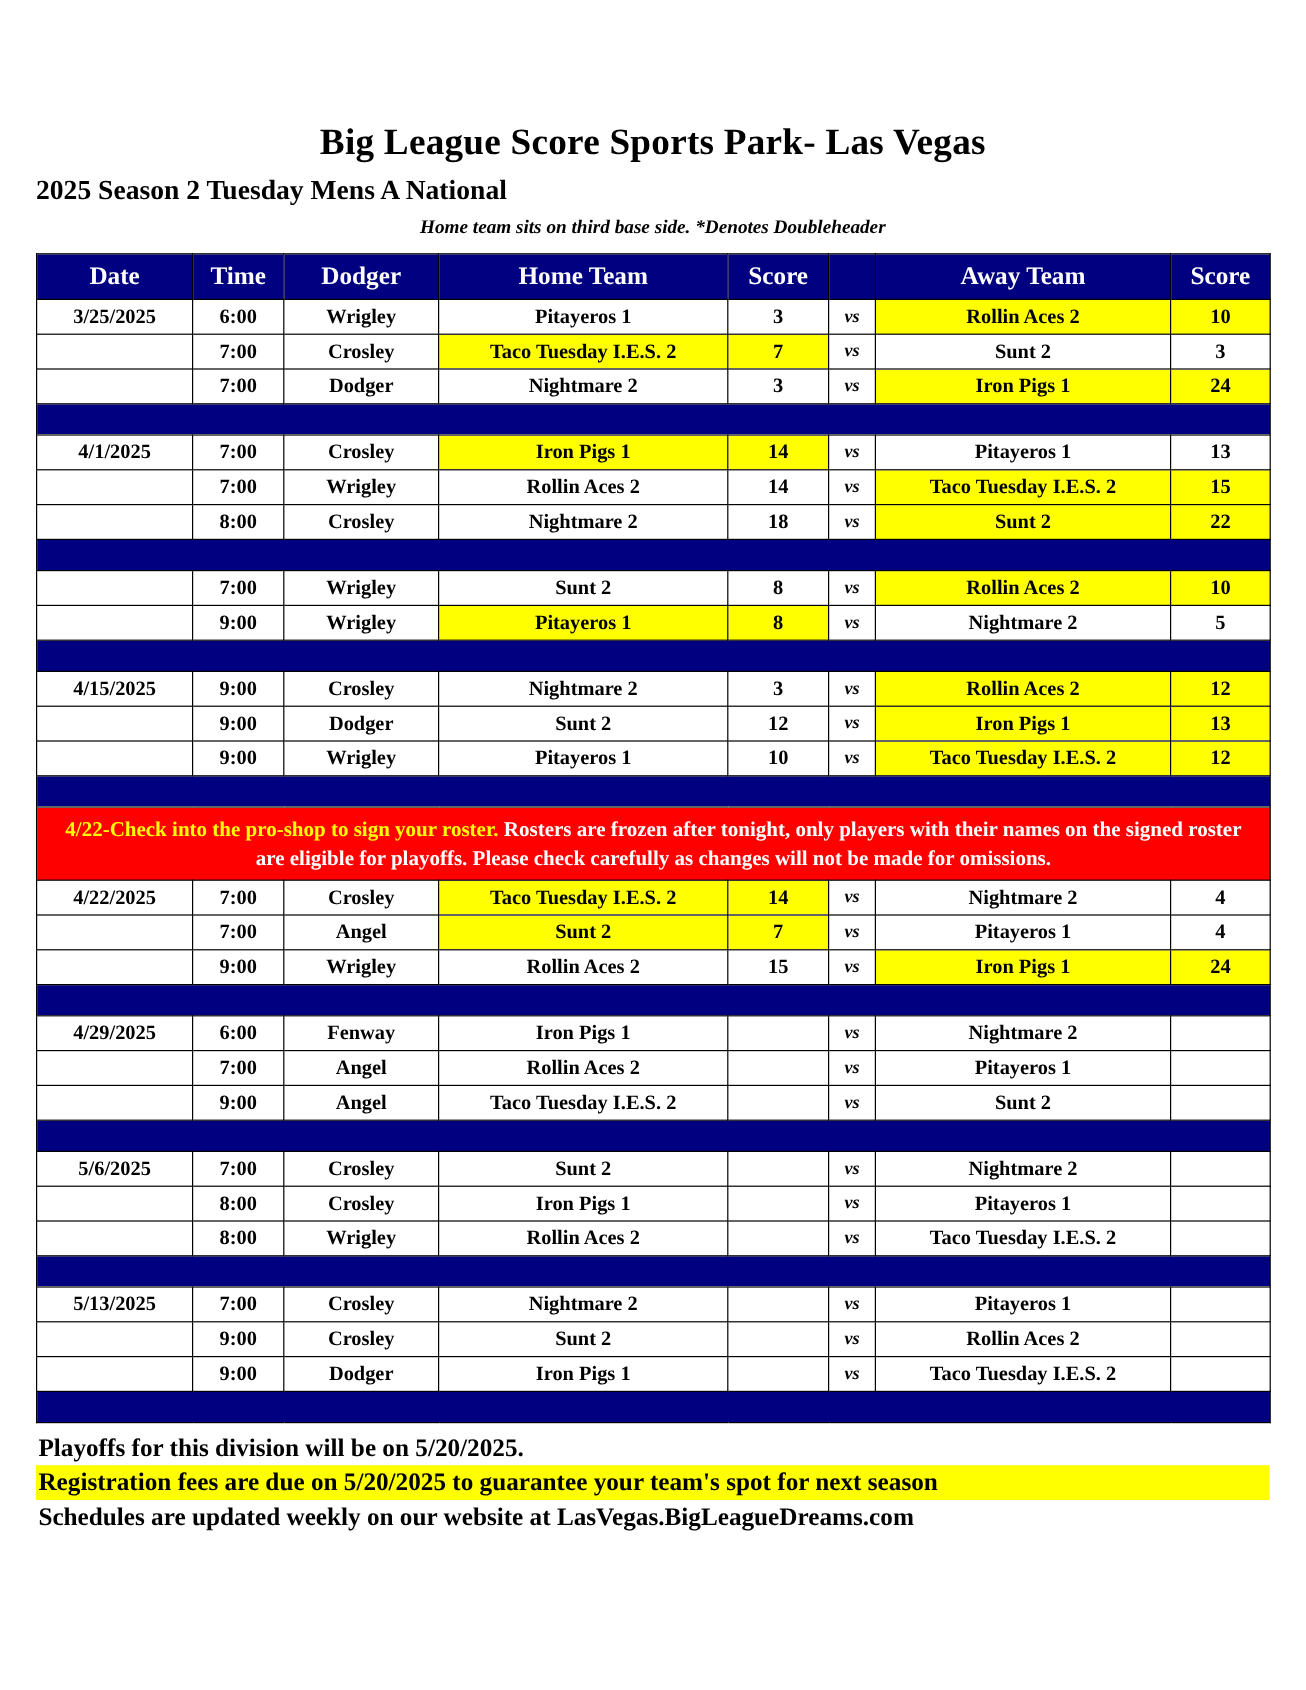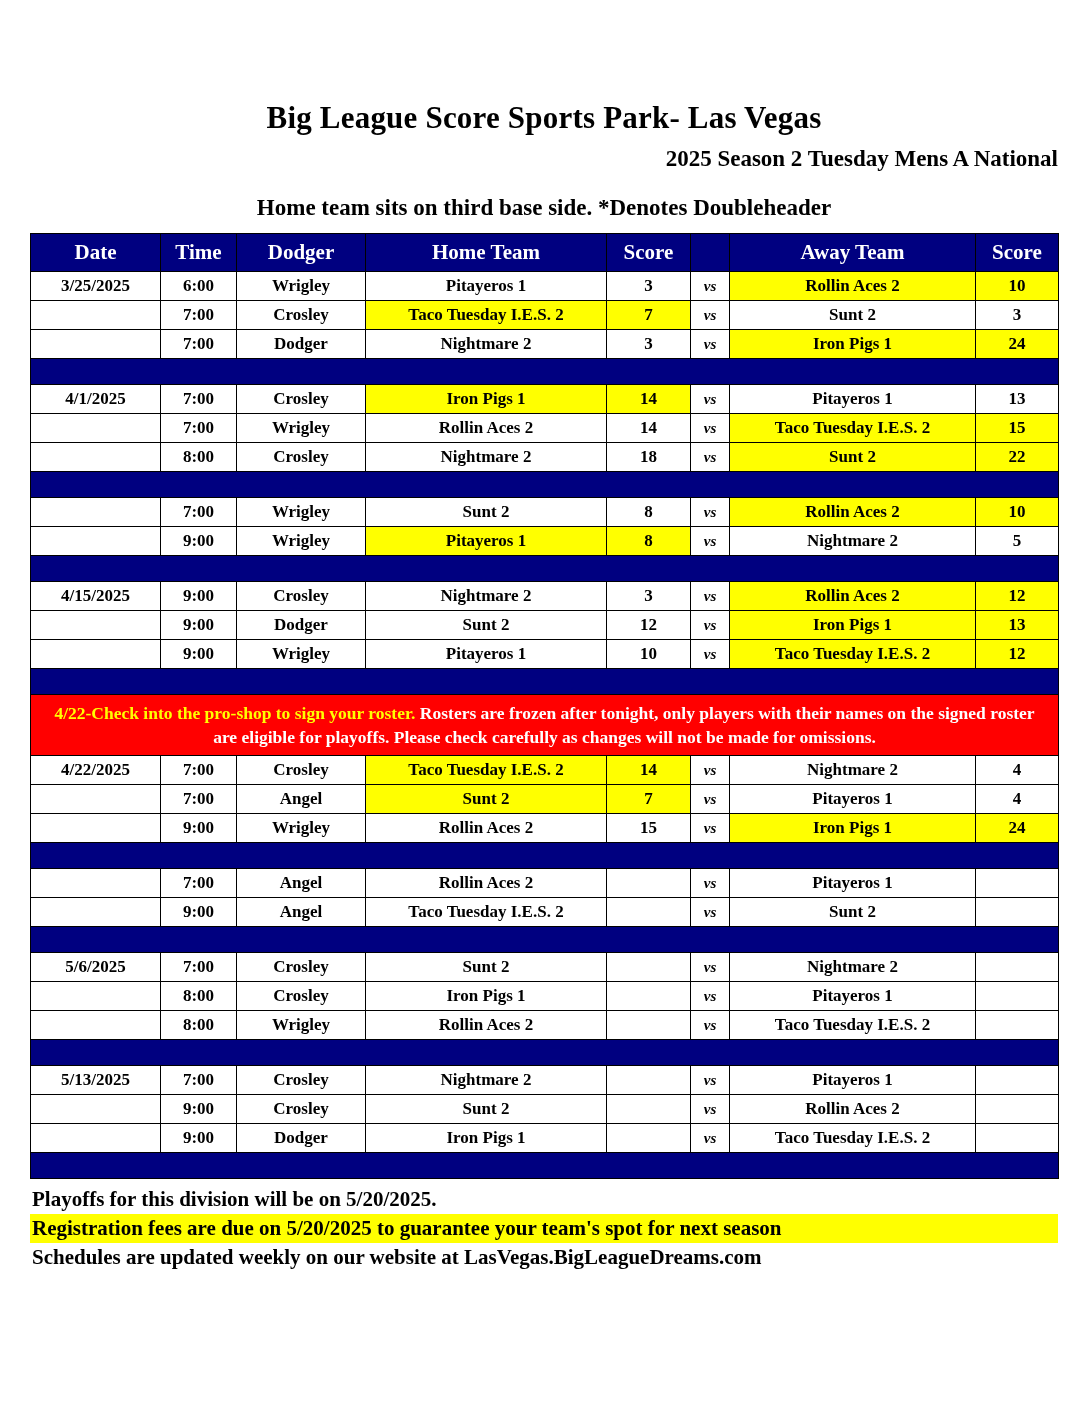--- a/index.html
+++ b/index.html
@@ -13,30 +13,31 @@
   }
   .page { padding: 100px 30px 0 30px; }
 
   .title {
     text-align: center;
     font-size: 31px;
     font-weight: bold;
     letter-spacing: 0.2px;
   }
   .subtitle {
-    text-align: right;
+    text-align: left;
     font-size: 23px;
     font-weight: bold;
     margin-top: 10px;
   }
   .note {
     text-align: center;
-    font-size: 23px;
-    font-weight: bold;
-    margin-top: 23px;
+    font-size: 16px;
+    font-weight: bold;
+    font-style: italic;
+    margin-top: 9px;
   }
 
   table.schedule {
     margin-top: 12px;
     width: 1028px;
     border-collapse: collapse;
     table-layout: fixed;
   }
   table.schedule th, table.schedule td {
     border: 1.5px solid #000;
@@ -273,20 +274,30 @@
           <td>Rollin Aces 2</td>
           <td>15</td>
           <td class="vs">vs</td>
           <td class="win">Iron Pigs 1</td>
           <td class="win">24</td>
         </tr>
         <tr class="sep-row">
           <td colspan="8"></td>
         </tr>
         <tr>
+          <td>4/29/2025</td>
+          <td>6:00</td>
+          <td>Fenway</td>
+          <td>Iron Pigs 1</td>
+          <td></td>
+          <td class="vs">vs</td>
+          <td>Nightmare 2</td>
+          <td></td>
+        </tr>
+        <tr>
           <td></td>
           <td>7:00</td>
           <td>Angel</td>
           <td>Rollin Aces 2</td>
           <td></td>
           <td class="vs">vs</td>
           <td>Pitayeros 1</td>
           <td></td>
         </tr>
         <tr>

